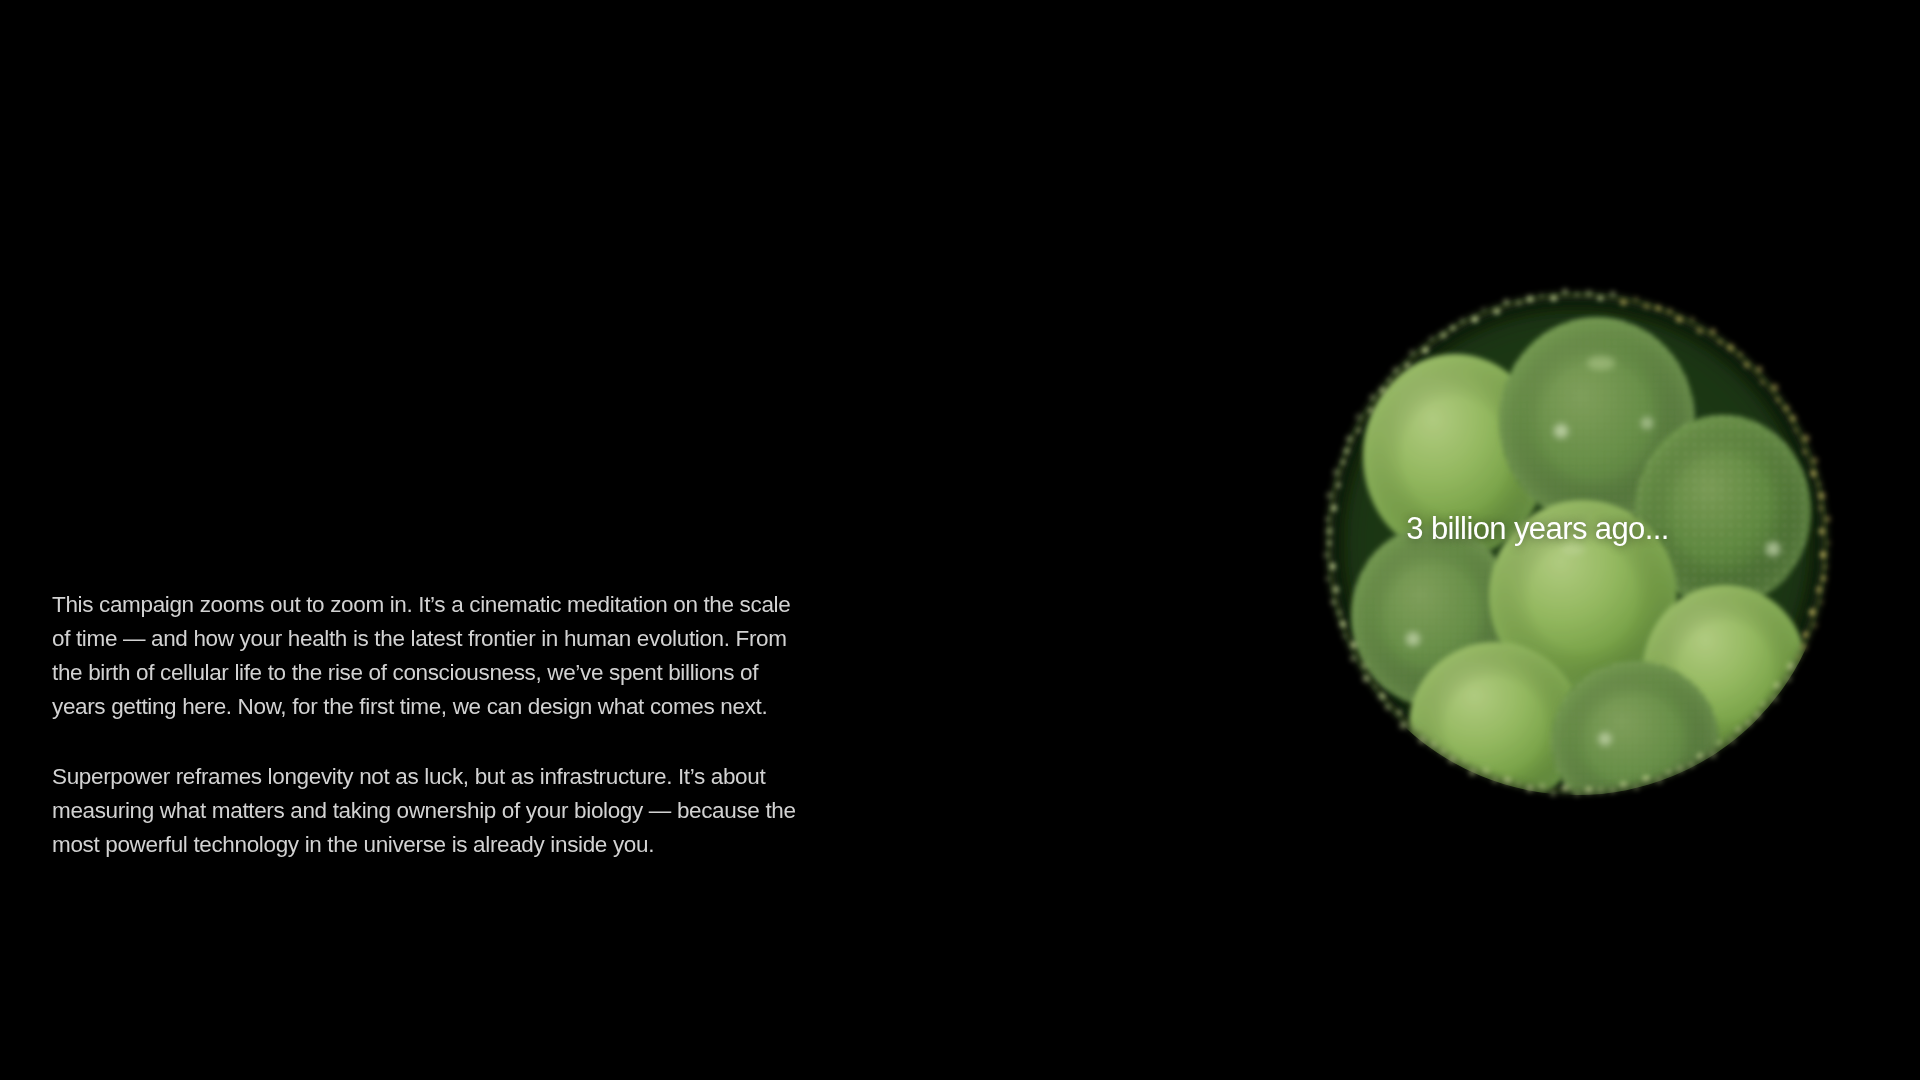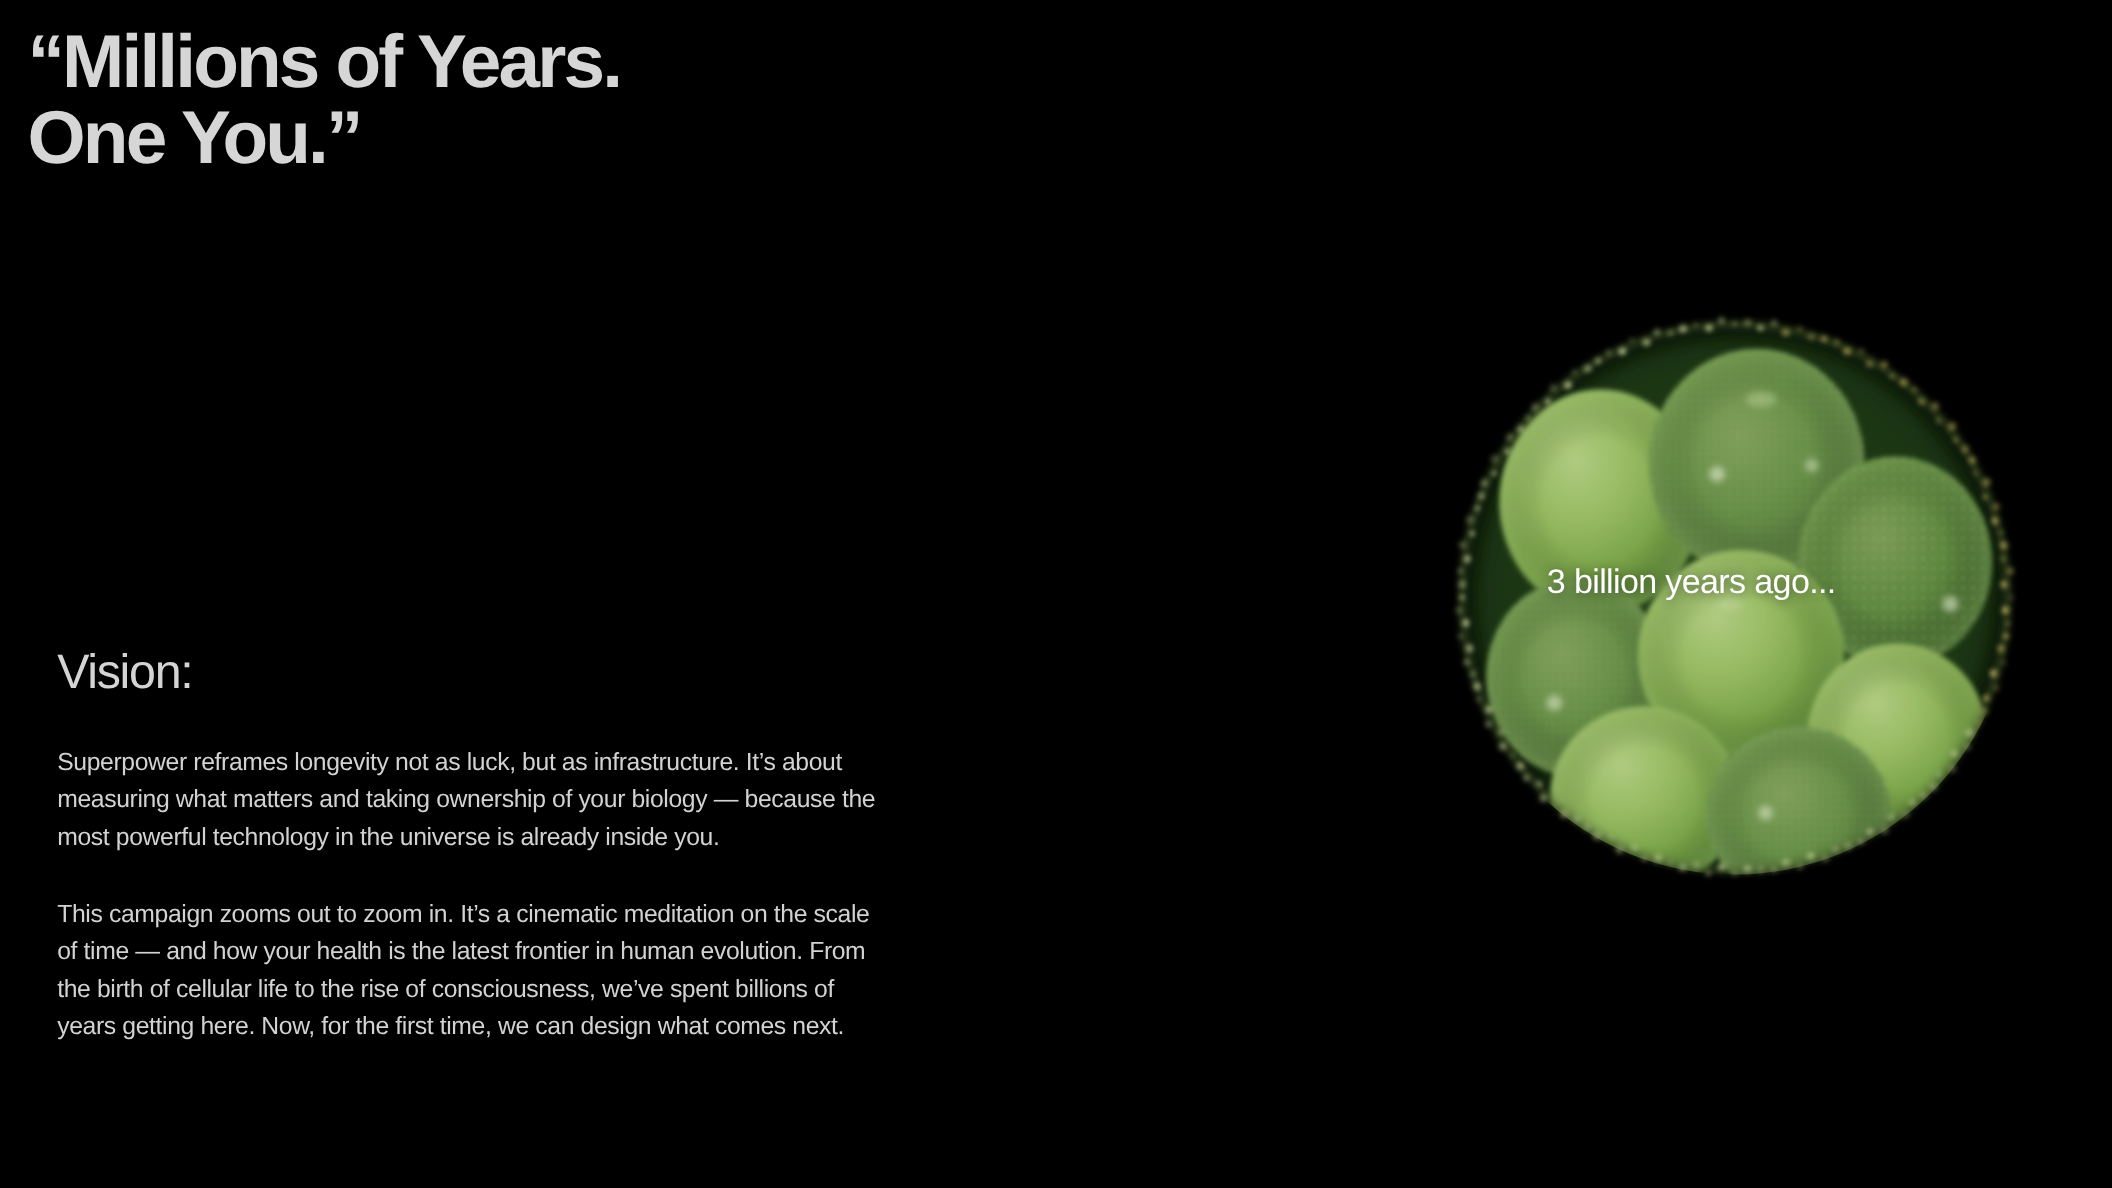--- a/index.html
+++ b/index.html
@@ -93,27 +93,24 @@
     color: #ffffff;
     text-shadow: 0 1px 10px rgba(0,0,0,0.45);
     pointer-events: none;
   }
 </style>
 </head>
 <body>
 
 <div class="slide">
 
-  <h1 class="headline">“Millions of Years.
-One You.”</h1>
 
   <div class="copy">
-    <h2 class="vision-title">Vision:</h2>
+    <p class="paragraph">This campaign zooms out to zoom in. It’s a cinematic meditation on the scale of time — and how your health is the latest frontier in human evolution. From the birth of cellular life to the rise of consciousness, we’ve spent billions of years getting here. Now, for the first time, we can design what comes next.</p>
     <p class="paragraph">Superpower reframes longevity not as luck, but as infrastructure. It’s about measuring what matters and taking ownership of your biology — because the most powerful technology in the universe is already inside you.</p>
-    <p class="paragraph">This campaign zooms out to zoom in. It’s a cinematic meditation on the scale of time — and how your health is the latest frontier in human evolution. From the birth of cellular life to the rise of consciousness, we’ve spent billions of years getting here. Now, for the first time, we can design what comes next.</p>
   </div>
 
   <figure class="organism-figure">
     <svg class="organism-svg" viewBox="0 0 545 560">
       <defs>
         <radialGradient id="colonyHalo" cx="50%" cy="50%" r="50%">
           <stop offset="0%" stop-color="#2c4a1d" stop-opacity="0.95"></stop>
           <stop offset="62%" stop-color="#24401a" stop-opacity="0.85"></stop>
           <stop offset="88%" stop-color="#16290f" stop-opacity="0.70"></stop>
           <stop offset="100%" stop-color="#000000" stop-opacity="0"></stop>

